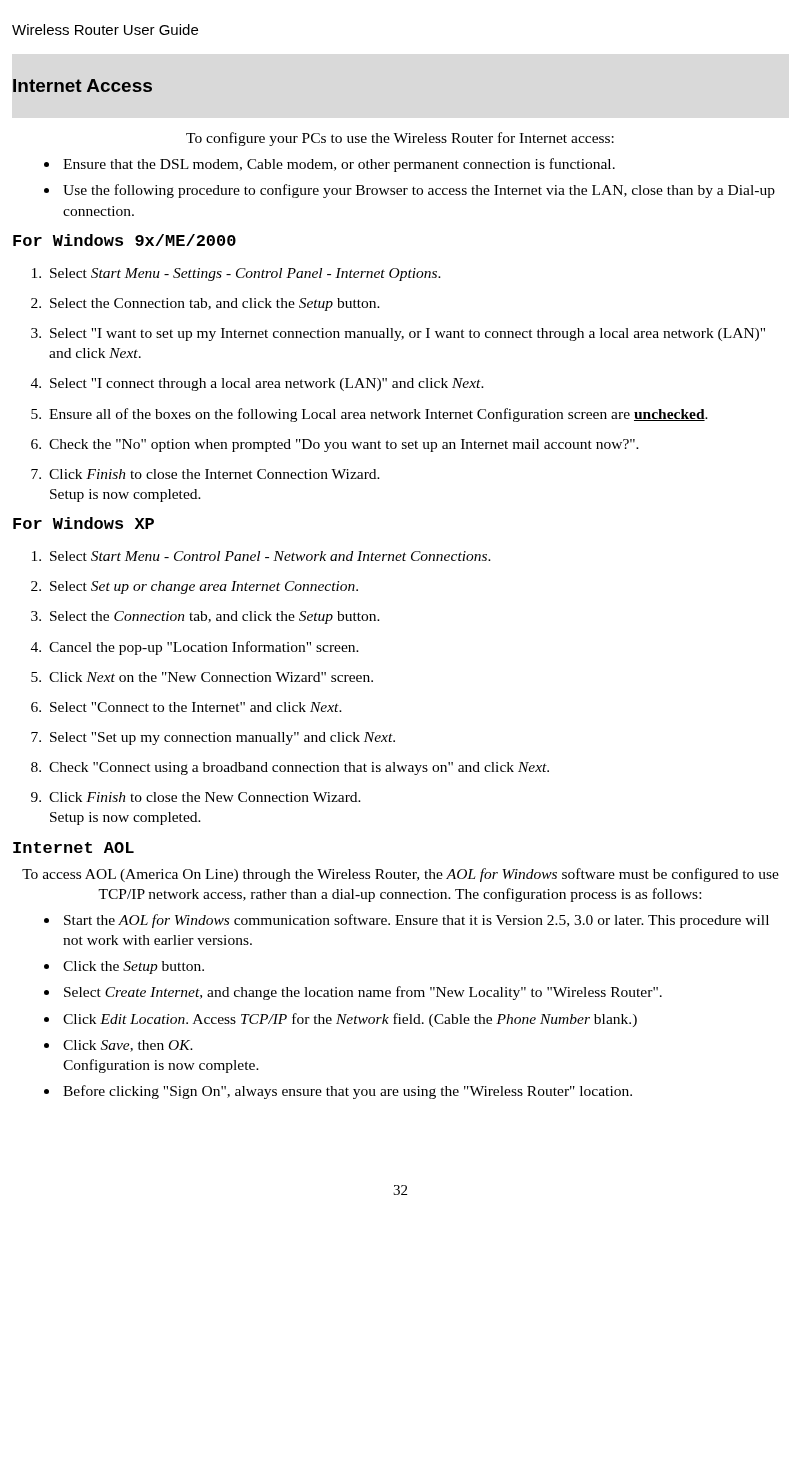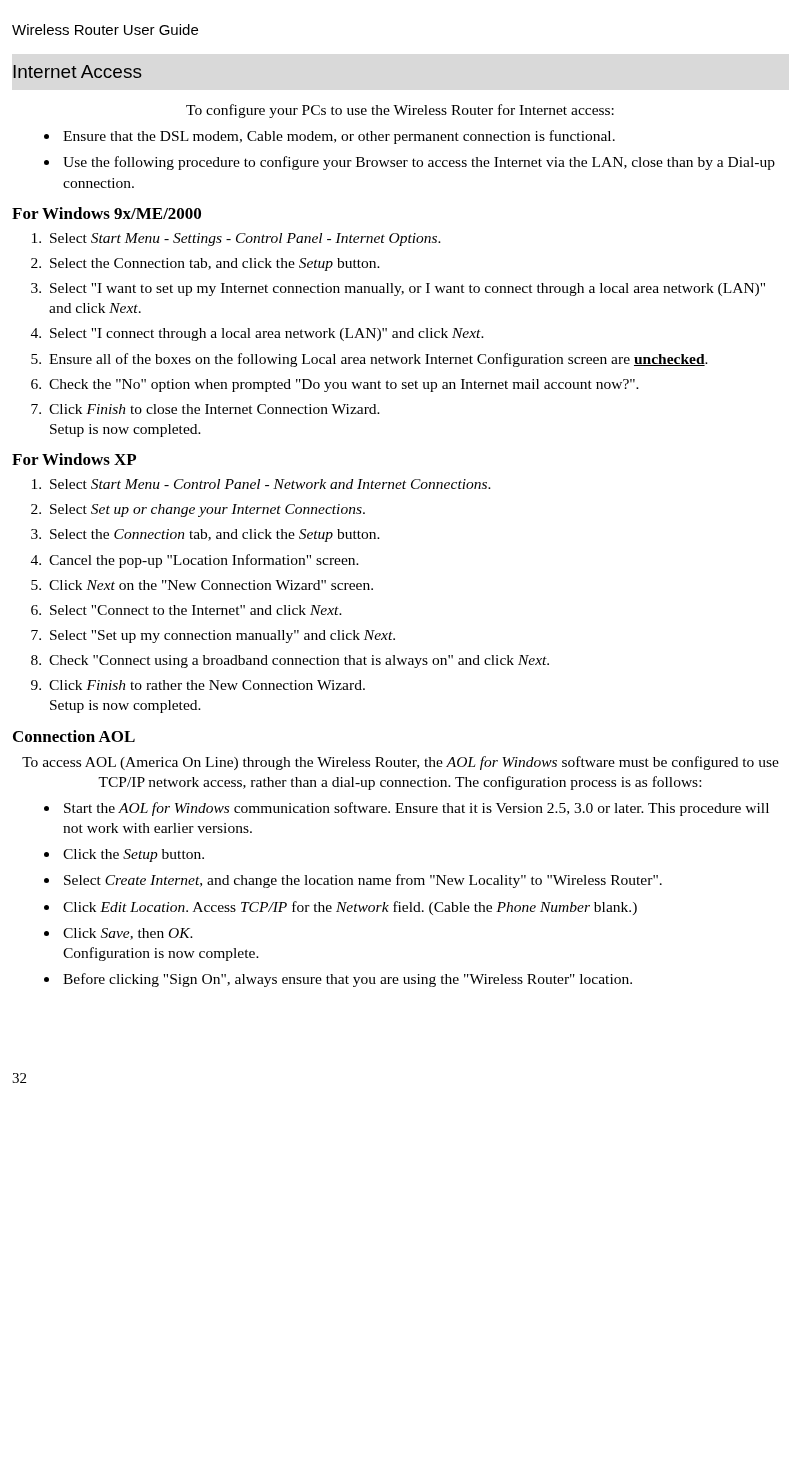--- a/index.html
+++ b/index.html
@@ -12,27 +12,27 @@
       color: #000;
     }
     .header {
       font-family: Arial, Helvetica, sans-serif;
       font-size: 15px;
       margin-bottom: 14px;
     }
     h2 {
       font-family: Arial, Helvetica, sans-serif;
       font-size: 19px;
-      font-weight: normal;
+      font-weight: bold;
       background-color: #d9d9d9;
       margin: 0 0 10px 0;
-      padding: 6px 0;
+      padding: 20px 0;
     }
     h3 {
-      font-family: Liberation Serif, serif;
+      font-family: Liberation Mono, monospace;
       font-size: 17px;
       font-weight: bold;
       margin: 10px 0 3px 0;
     }
     p {
       margin: 4px 0 6px 0;
       text-align: center;
     }
     ul.bulleted {
       list-style-type: disc;
@@ -46,31 +46,31 @@
       margin-top: 3px;
     }
     ol.numbered {
       padding-left: 0;
       margin: 3px 0 6px 0;
     }
     ol.numbered li {
       margin-left: 34px;
       padding-left: 3px;
       margin-bottom: 5px;
-      margin-top: 3px;
+      margin-top: 10px;
     }
     .italic {
       font-style: italic;
     }
     .bold {
       font-weight: bold;
       text-decoration: underline;
     }
     .page-number {
-      text-align: left;
+      text-align: center;
       font-size: 15px;
       margin-top: 80px;
     }
   </style>
 </head>
 <body>
 
 <div class="header">Wireless Router User Guide</div>
 
 <h2>Internet Access</h2>
@@ -89,31 +89,31 @@
   <li><span>Select "I want to set up my Internet connection manually, or I want to connect through a local area network (LAN)" and click </span><span class="italic">Next</span><span>.</span></li>
   <li><span>Select "I connect through a local area network (LAN)" and click </span><span class="italic">Next</span><span>.</span></li>
   <li><span>Ensure all of the boxes on the following Local area network Internet Configuration screen are </span><span class="bold">unchecked</span><span>.</span></li>
   <li>Check the "No" option when prompted "Do you want to set up an Internet mail account now?".</li>
   <li><span>Click </span><span class="italic">Finish</span><span> to close the Internet Connection Wizard.</span><br><span>Setup is now completed.</span></li>
 </ol>
 
 <h3>For Windows XP</h3>
 <ol class="numbered">
   <li><span>Select </span><span class="italic">Start Menu - Control Panel - Network and Internet Connections</span><span>.</span></li>
-  <li><span>Select </span><span class="italic">Set up or change your Internet Connections</span><span>.</span></li>
+  <li><span>Select </span><span class="italic">Set up or change area Internet Connection</span><span>.</span></li>
   <li><span>Select the </span><span class="italic">Connection</span><span> tab, and click the </span><span class="italic">Setup</span><span> button.</span></li>
   <li>Cancel the pop-up "Location Information" screen.</li>
   <li><span>Click </span><span class="italic">Next</span><span> on the "New Connection Wizard" screen.</span></li>
   <li><span>Select "Connect to the Internet" and click </span><span class="italic">Next</span><span>.</span></li>
   <li><span>Select "Set up my connection manually" and click </span><span class="italic">Next</span><span>.</span></li>
   <li><span>Check "Connect using a broadband connection that is always on" and click </span><span class="italic">Next</span><span>.</span></li>
-  <li><span>Click </span><span class="italic">Finish</span><span> to rather the New Connection Wizard.</span><br><span>Setup is now completed.</span></li>
+  <li><span>Click </span><span class="italic">Finish</span><span> to close the New Connection Wizard.</span><br><span>Setup is now completed.</span></li>
 </ol>
 
-<h3>Connection AOL</h3>
+<h3>Internet AOL</h3>
 <p><span>To access AOL (America On Line) through the Wireless Router, the </span><span class="italic">AOL for Windows</span><span> software must be configured to use TCP/IP network access, rather than a dial-up connection. The configuration process is as follows:</span></p>
 <ul class="bulleted">
   <li><span>Start the </span><span class="italic">AOL for Windows</span><span> communication software. Ensure that it is Version 2.5, 3.0 or later. This procedure will not work with earlier versions.</span></li>
   <li><span>Click the </span><span class="italic">Setup</span><span> button.</span></li>
   <li><span>Select </span><span class="italic">Create Internet</span><span>, and change the location name from "New Locality" to "Wireless Router".</span></li>
   <li><span>Click </span><span class="italic">Edit Location</span><span>. Access </span><span class="italic">TCP/IP</span><span> for the </span><span class="italic">Network</span><span> field. (Cable the </span><span class="italic">Phone Number</span><span> blank.)</span></li>
   <li><span>Click </span><span class="italic">Save</span><span>, then </span><span class="italic">OK</span><span>.</span><br><span>Configuration is now complete.</span></li>
   <li>Before clicking "Sign On", always ensure that you are using the "Wireless Router" location.</li>
 </ul>
 

